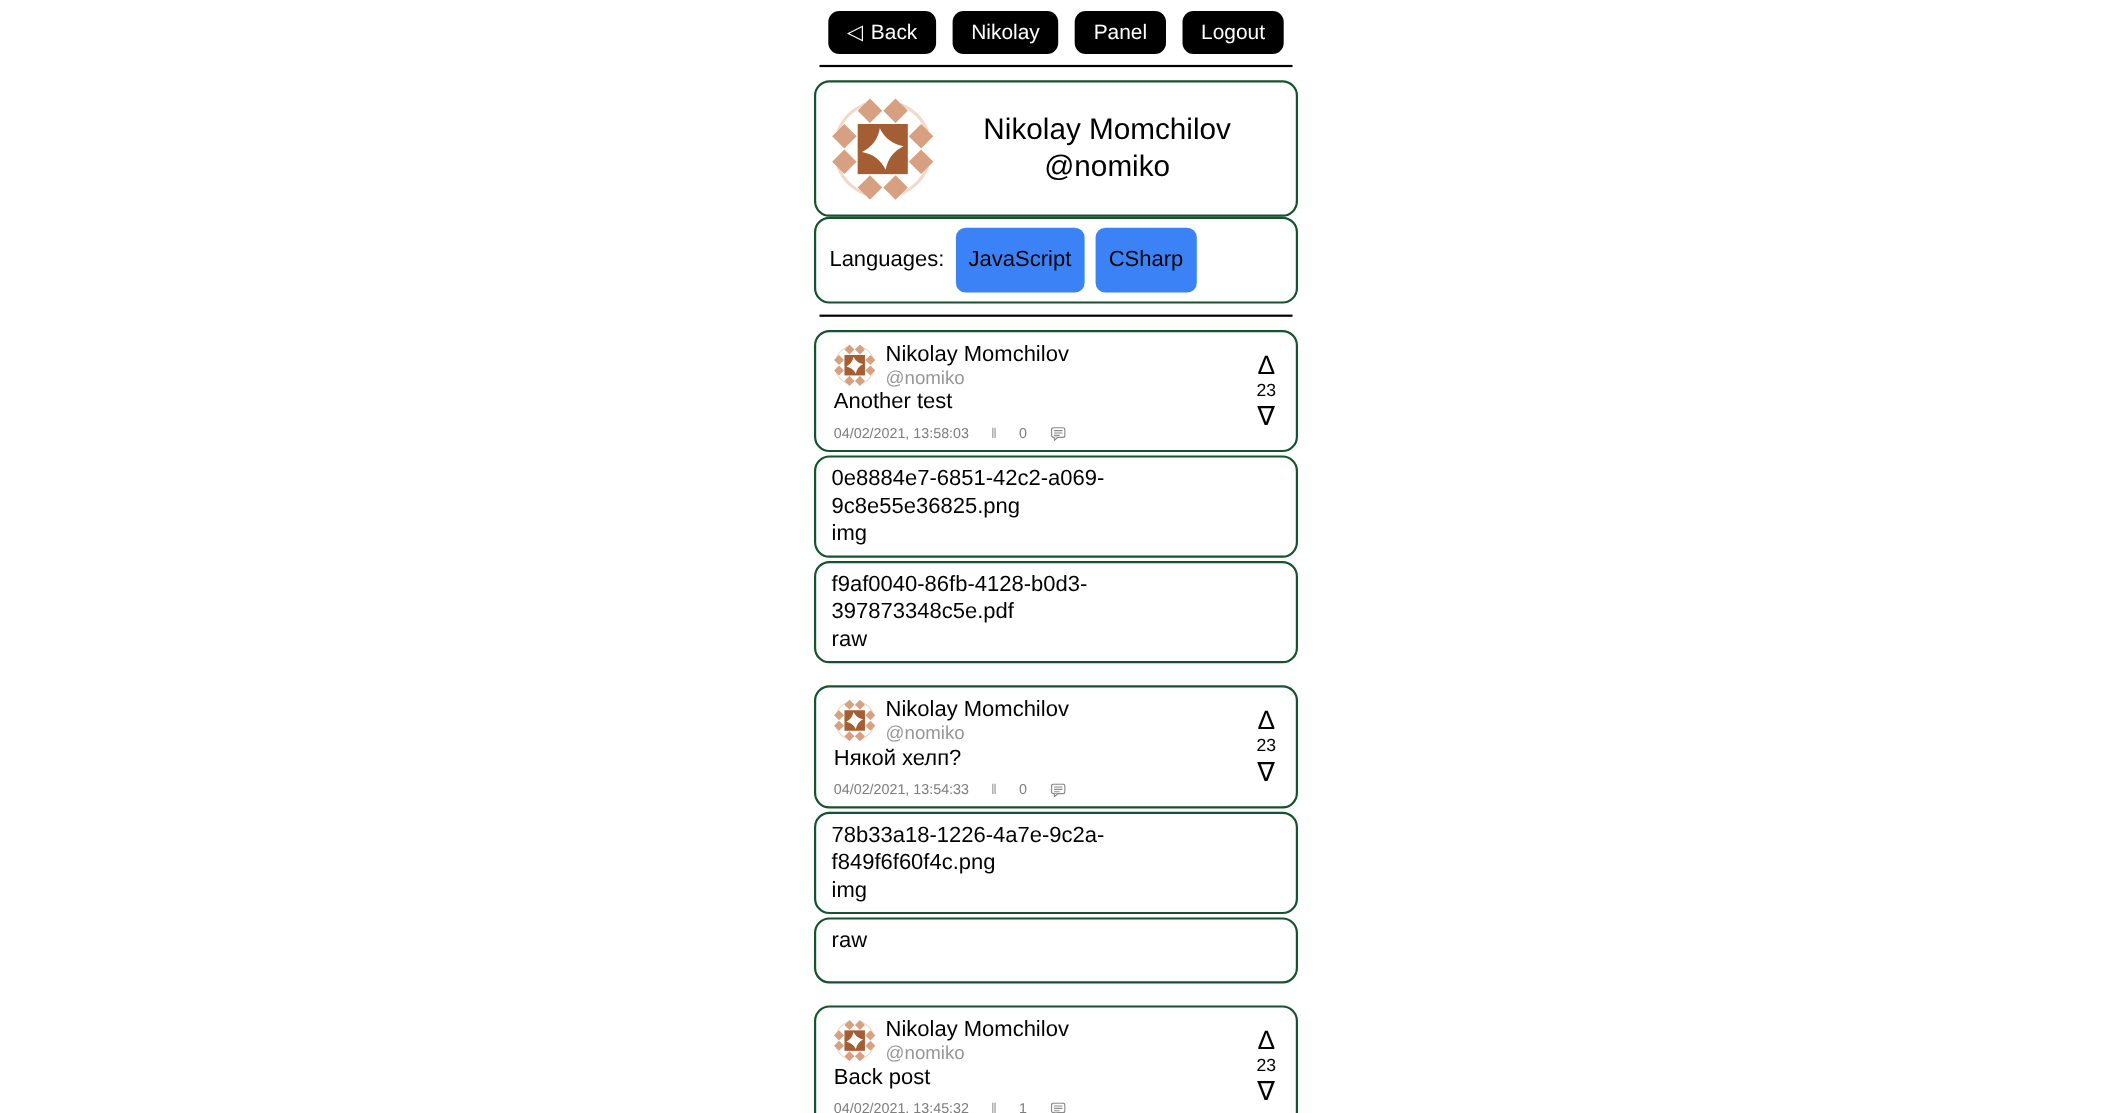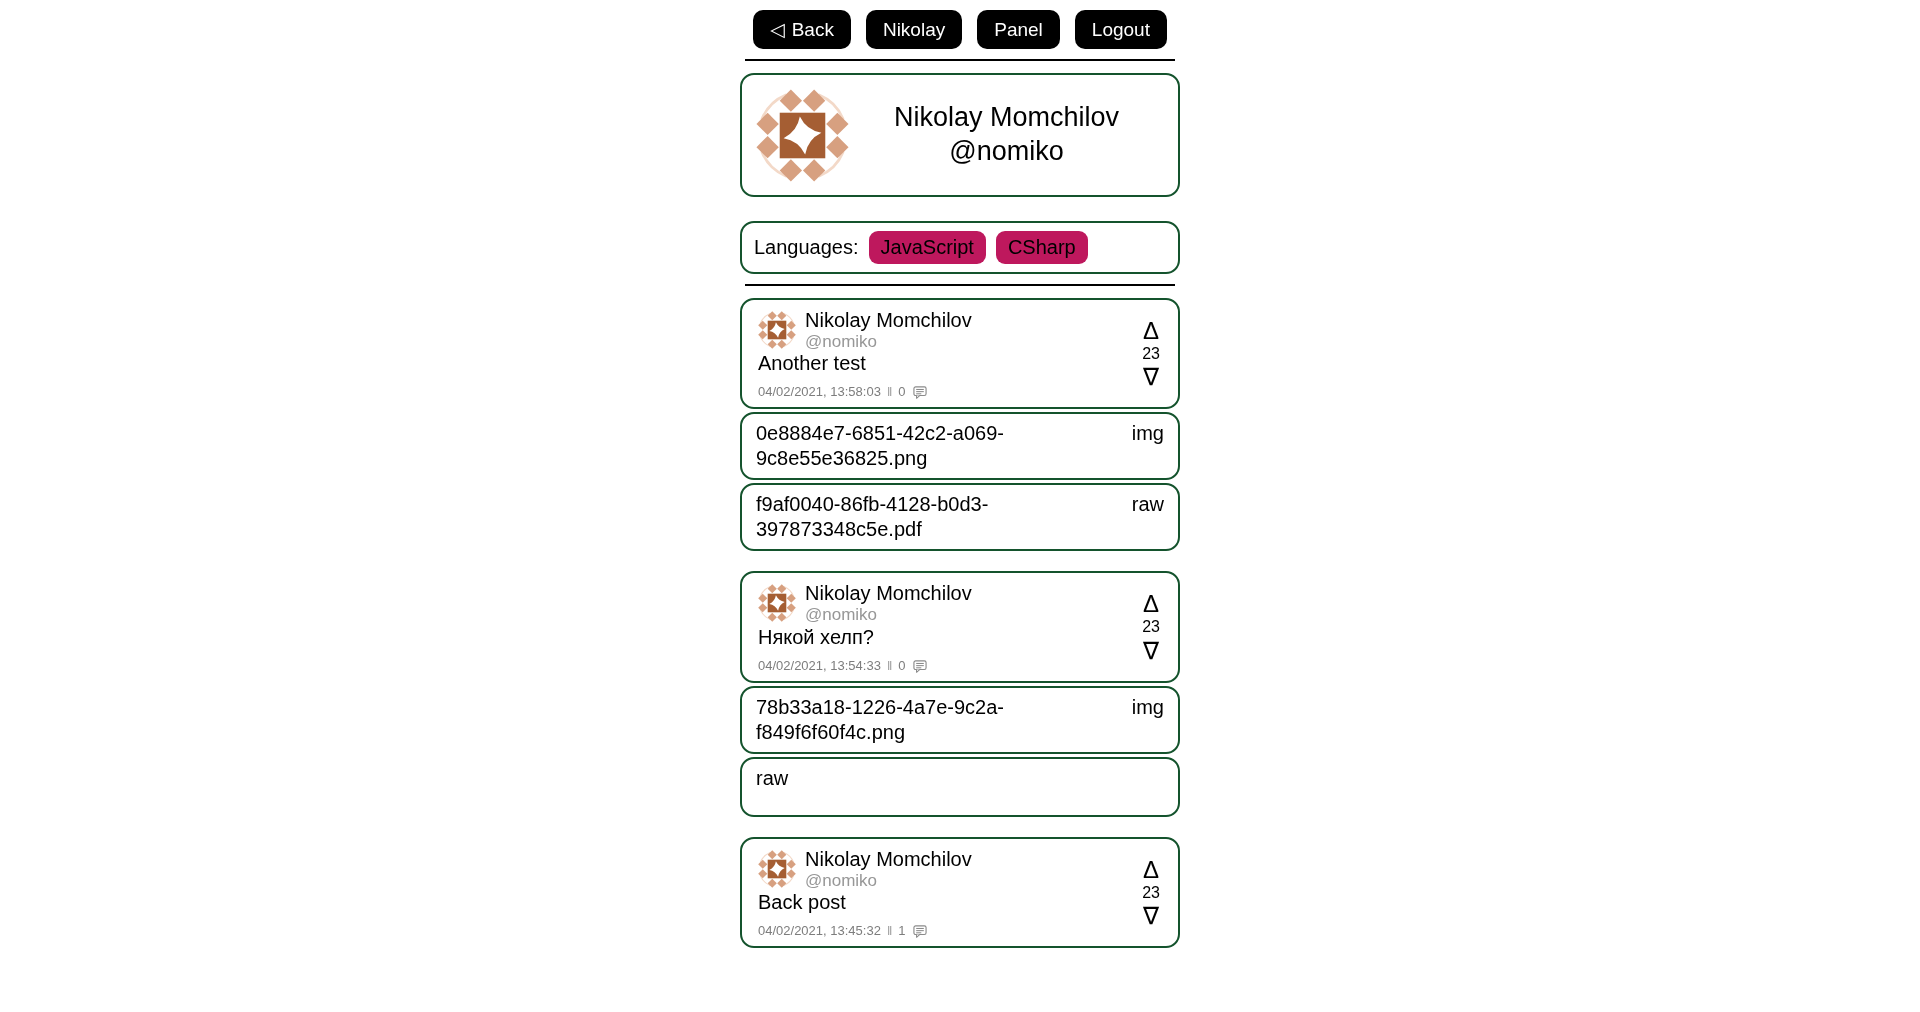--- a/index.html
+++ b/index.html
@@ -40,51 +40,51 @@
     display: flex; align-items: center;
     padding: 14px;
     height: 124px;
   }
   .profile-avatar { width: 93px; height: 93px; flex: 0 0 auto; }
   .profile-names {
     flex: 1; text-align: center;
     font-size: 27px; line-height: 1.25;
   }
   .info-card {
-    margin-top: 24px;
+    margin-top: 0;
     padding: 8px 12px;
     font-size: 20px;
     display: flex; align-items: center; gap: 10px;
     min-height: 52px;
   }
   .tag {
-    background: #be185d;
+    background: #3b82f6;
     border-radius: 9px;
-    padding: 5px 12px;
+    padding: 18px 12px;
     font-size: 20px;
     white-space: nowrap;
   }
   .tech-card { min-height: 46px; }
   .posts { margin-top: 8px; }
   .post-group { margin-bottom: 20px; }
   .post-card {
     position: relative;
     padding: 9px 16px 8px 16px;
     min-height: 111px;
     cursor: pointer;
   }
   .post-header { display: flex; gap: 9px; }
   .post-avatar { width: 38px; height: 38px; flex: 0 0 auto; margin-top: 2px; }
   .post-author-name { font-size: 20px; line-height: 1.15; }
   .post-author-handle { font-size: 17px; color: #979797; line-height: 1.2; }
   .post-title { font-size: 20px; }
   .post-meta {
     margin-top: 9px;
     font-size: 13px; color: #7d7d7d;
-    display: flex; align-items: center; gap: 6px;
+    display: flex; align-items: center; gap: 20px;
   }
   .meta-sep { color: #9a9a9a; font-size: 13px; }
   .comment-icon { display: inline-block; margin-left: 1px; position: relative; top: 1px; }
   .post-votes {
     position: absolute; top: 0; bottom: 0; right: 18px;
     display: flex; flex-direction: column;
     justify-content: center; align-items: center;
     gap: 1px;
   }
   .vote-btn {
@@ -94,20 +94,21 @@
     cursor: pointer;
   }
   .vote-count { font-size: 16px; line-height: 1.2; }
   .attachment-card {
     margin-top: 3px;
     padding: 7px 14px;
     display: flex; justify-content: space-between;
     font-size: 20px; line-height: 1.25;
     cursor: pointer;
     min-height: 60px;
+    flex-direction: column;
   }
   .attachment-name { width: 300px; overflow-wrap: break-word; word-break: break-word; }
   .attachment-type { flex: 0 0 auto; }
 </style>
 </head>
 <body>
 
 <svg width="0" height="0" style="position:absolute" aria-hidden="true">
   <defs>
     <symbol id="identicon" viewBox="0 0 100 100">

